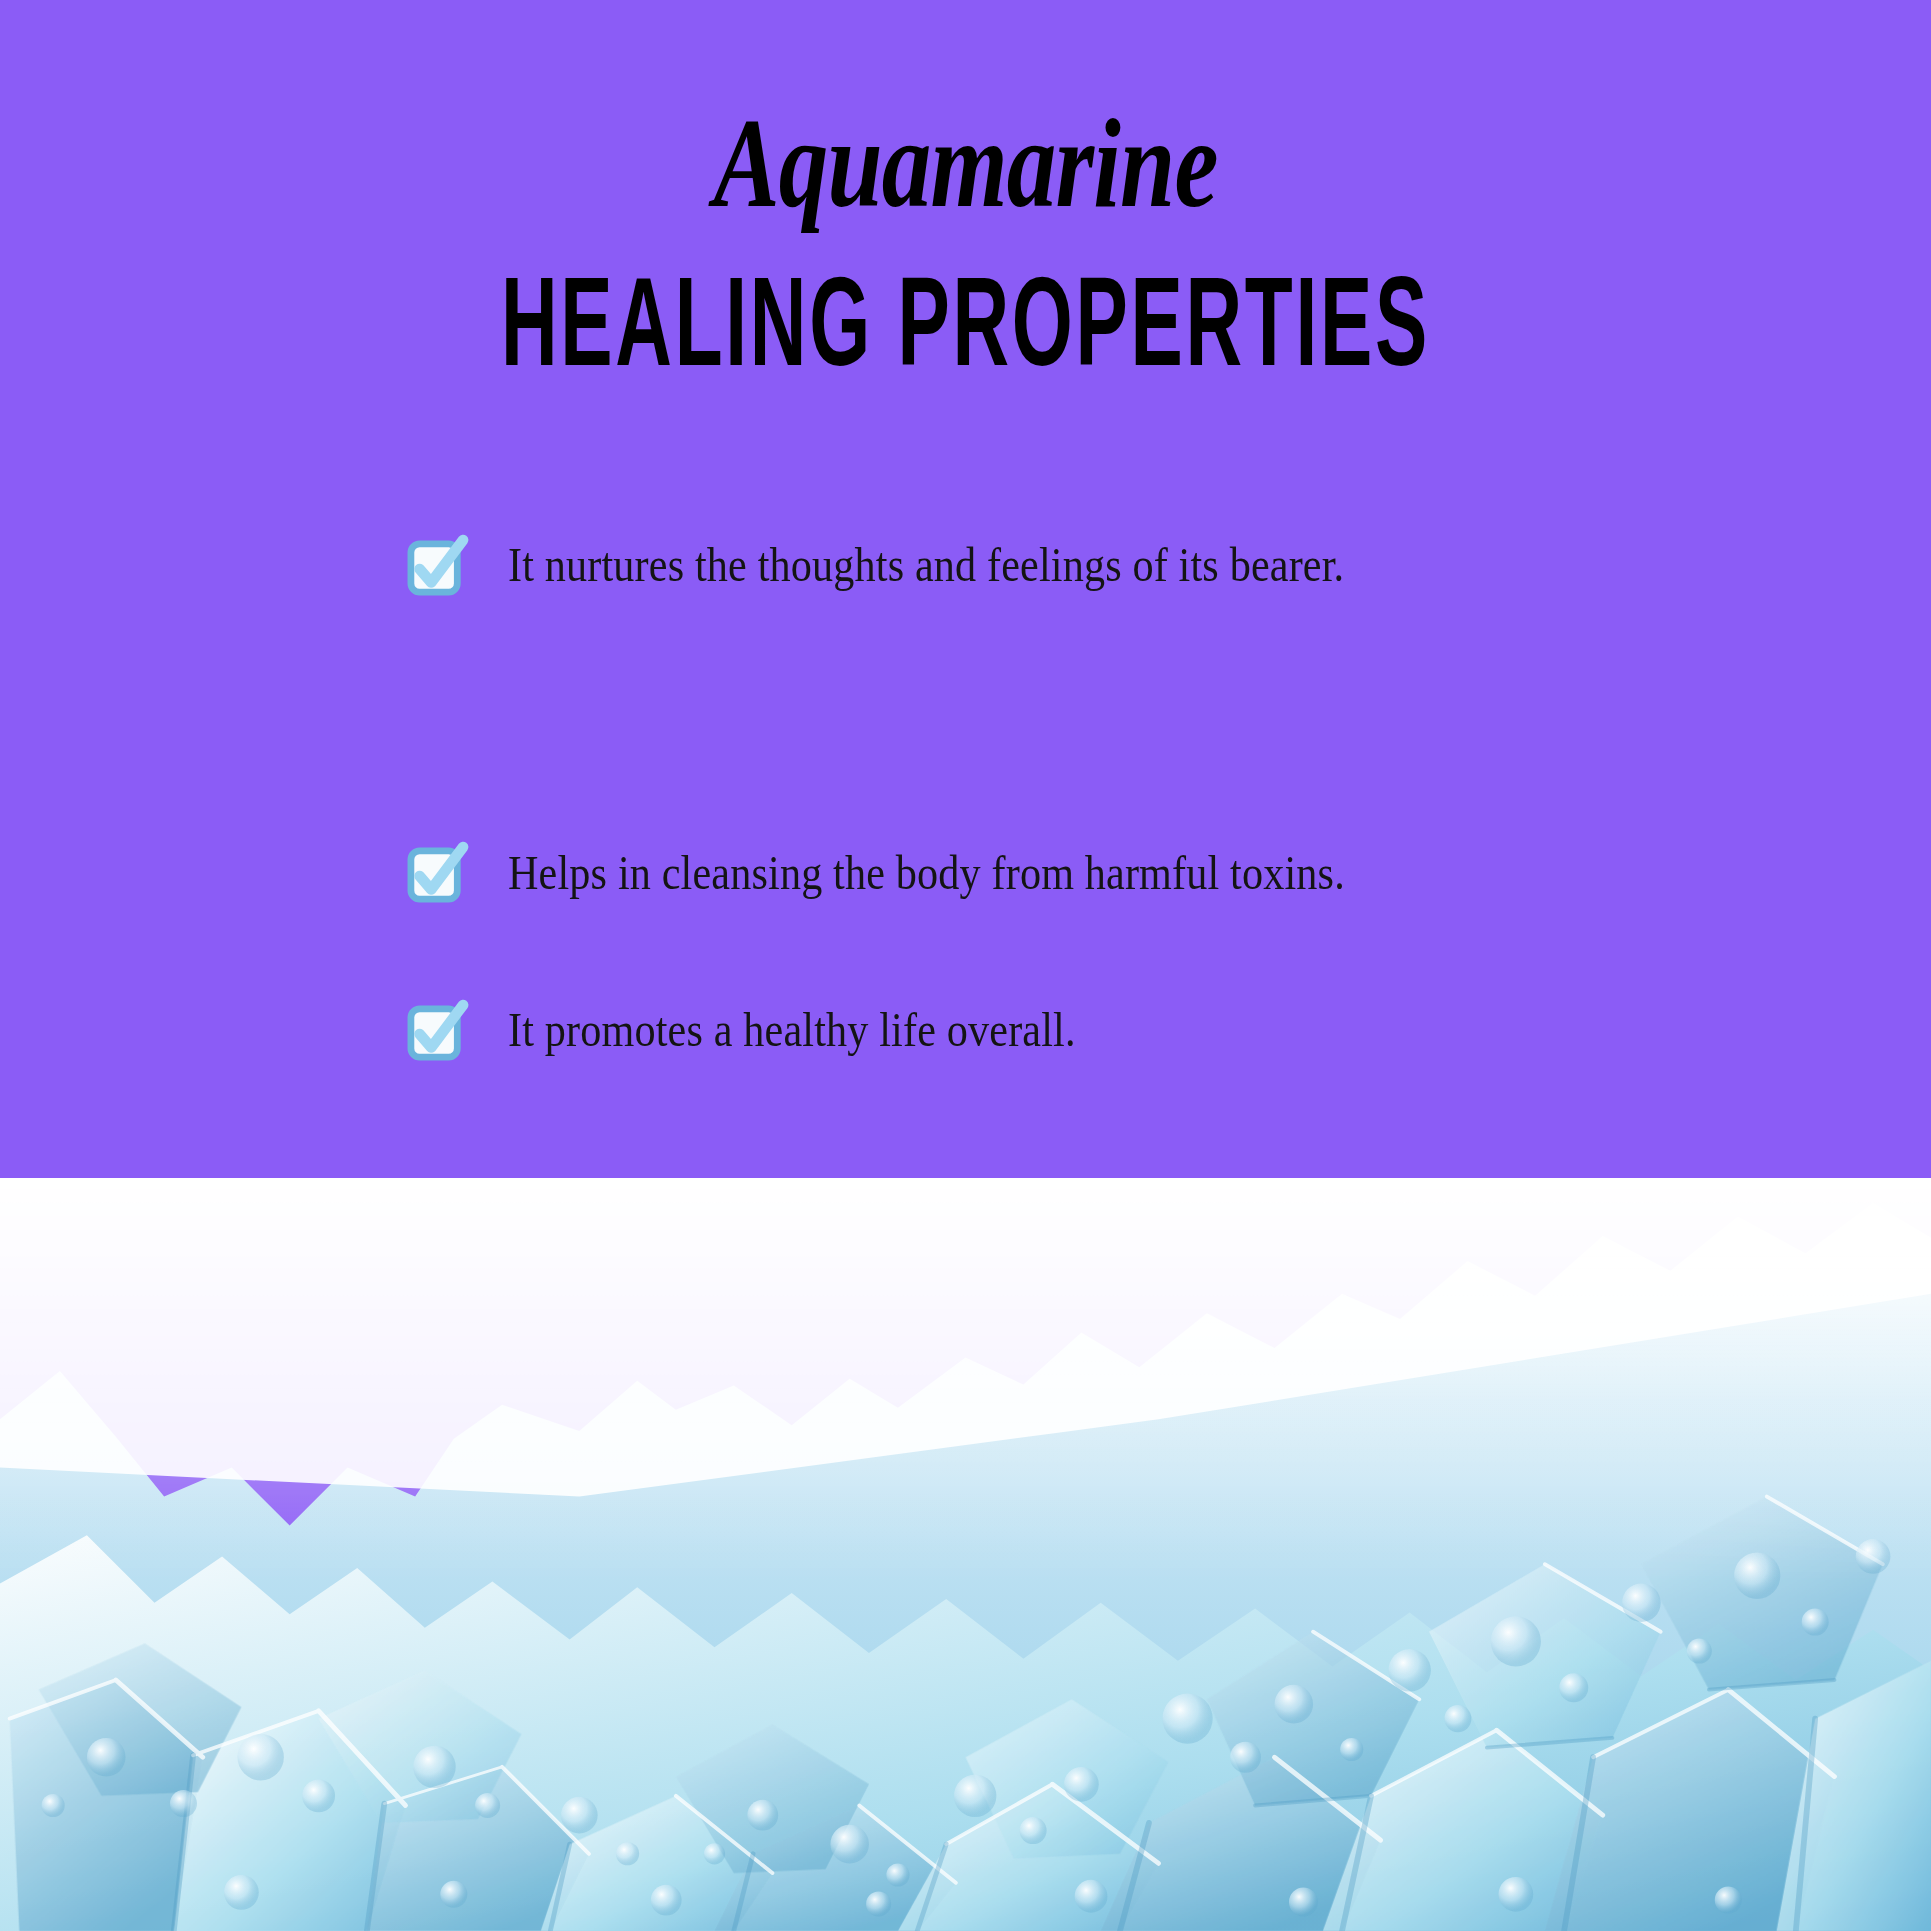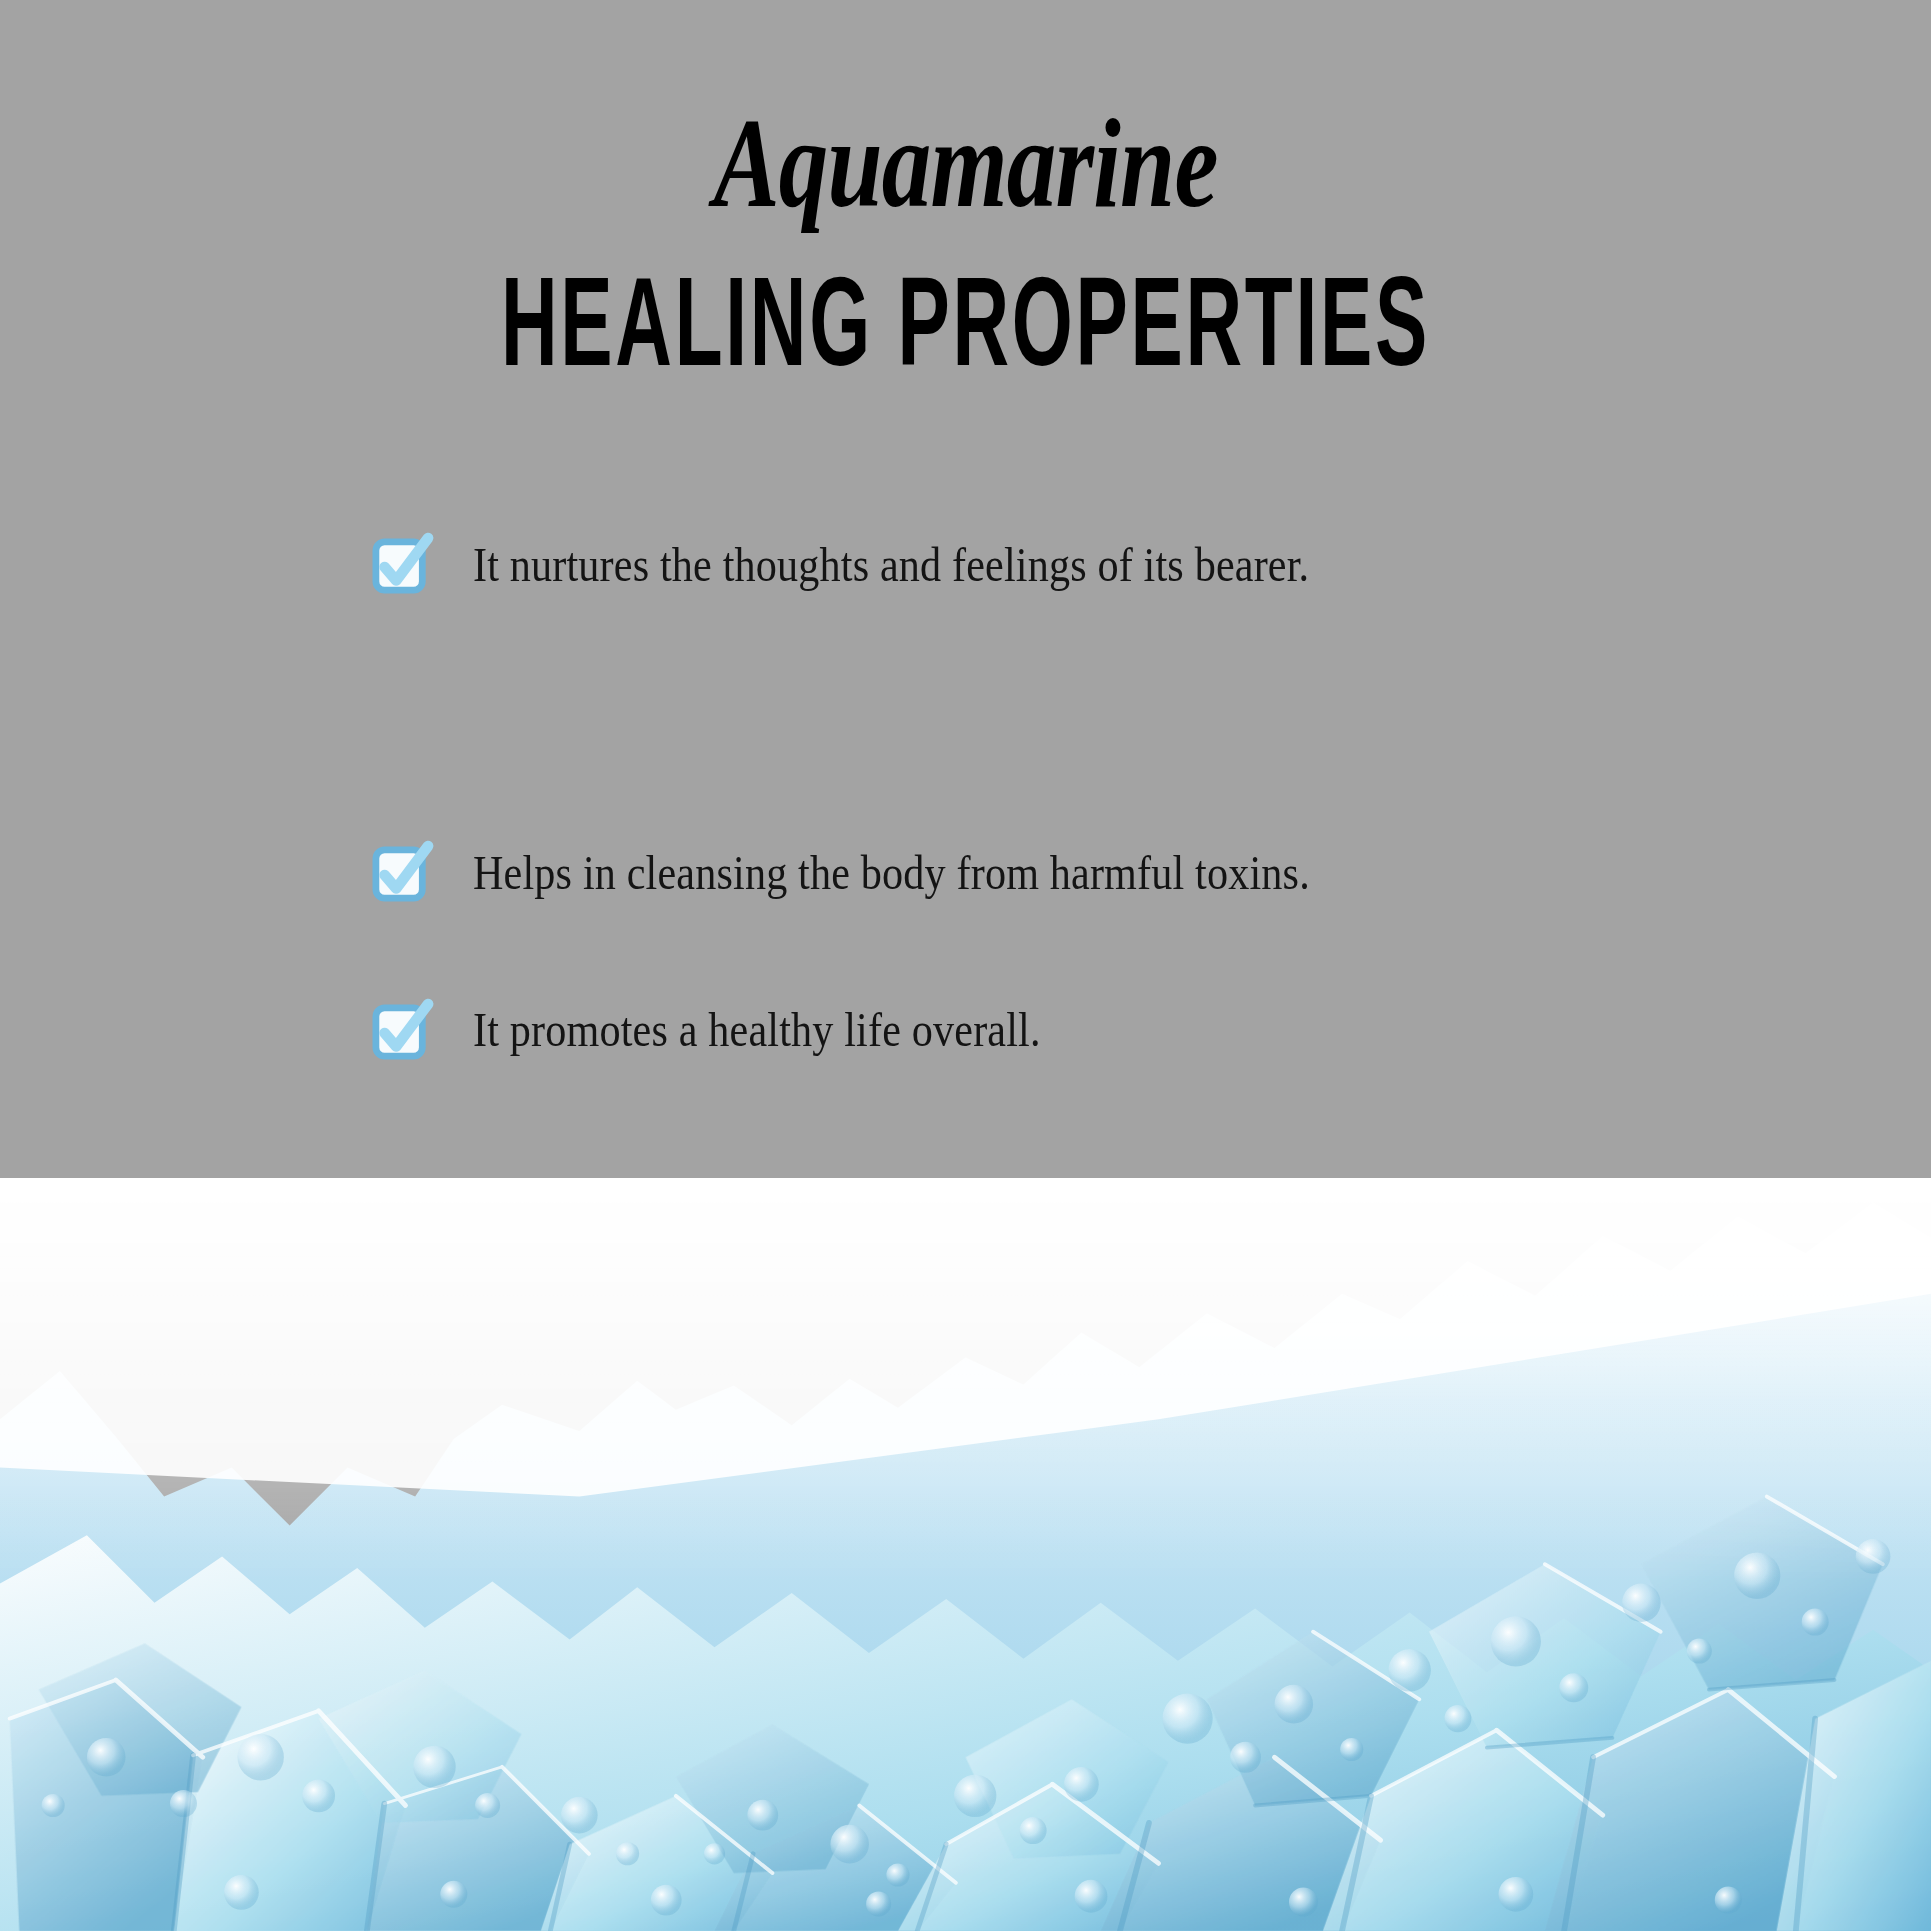--- a/index.html
+++ b/index.html
@@ -11,21 +11,21 @@
     width: 1931px;
     height: 1931px;
     overflow: hidden;
     font-family: "Liberation Serif", "DejaVu Serif", serif;
   }
 
   .poster {
     position: relative;
     width: 1931px;
     height: 1931px;
-    background: #a3a3a3;
+    background: #8b5cf6;
     overflow: hidden;
   }
 
   
   .header {
     position: absolute;
     top: 0;
     left: 0;
     width: 1931px;
     text-align: center;
@@ -63,21 +63,22 @@
   
   .properties {
     position: absolute;
     top: 533px;
     left: 373px;
     width: 1448px;
   }
 
   .prop-row {
     display: flex;
-    align-items: center;
+    align-items: flex-end;
+    margin-left: 35px;
   }
 
   .check-wrap {
     position: relative;
     flex: 0 0 auto;
     width: 58px;
     height: 60px;
     margin-right: 42px;
     margin-top: 1.9px;
   }

